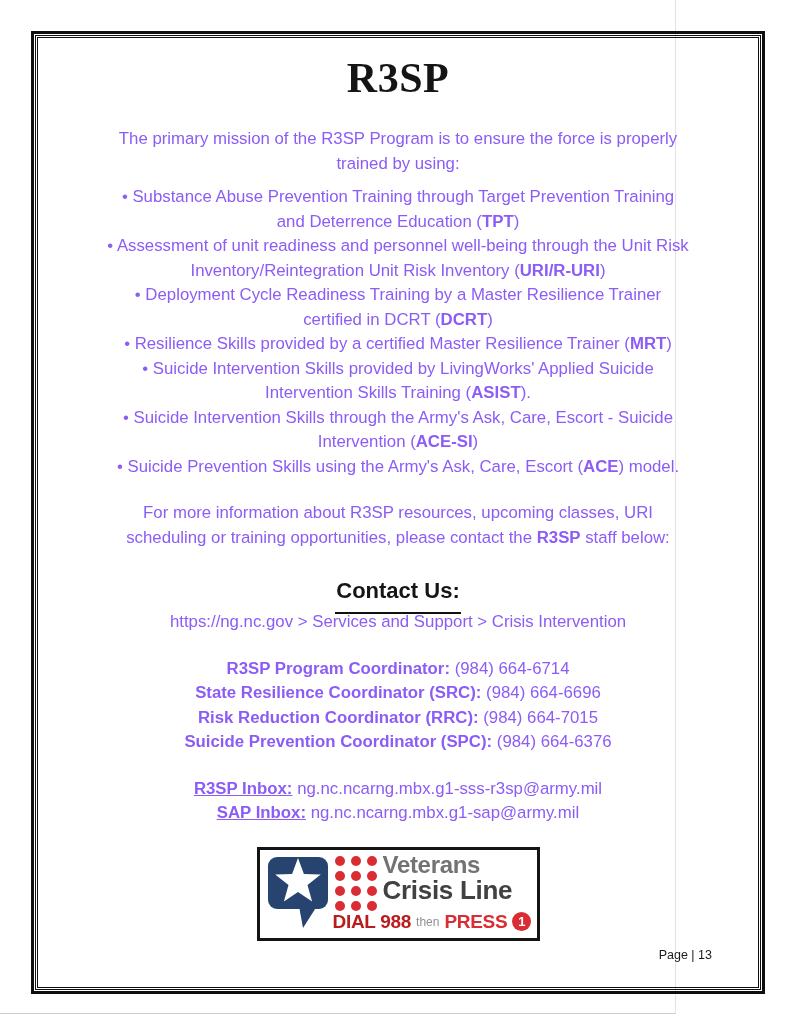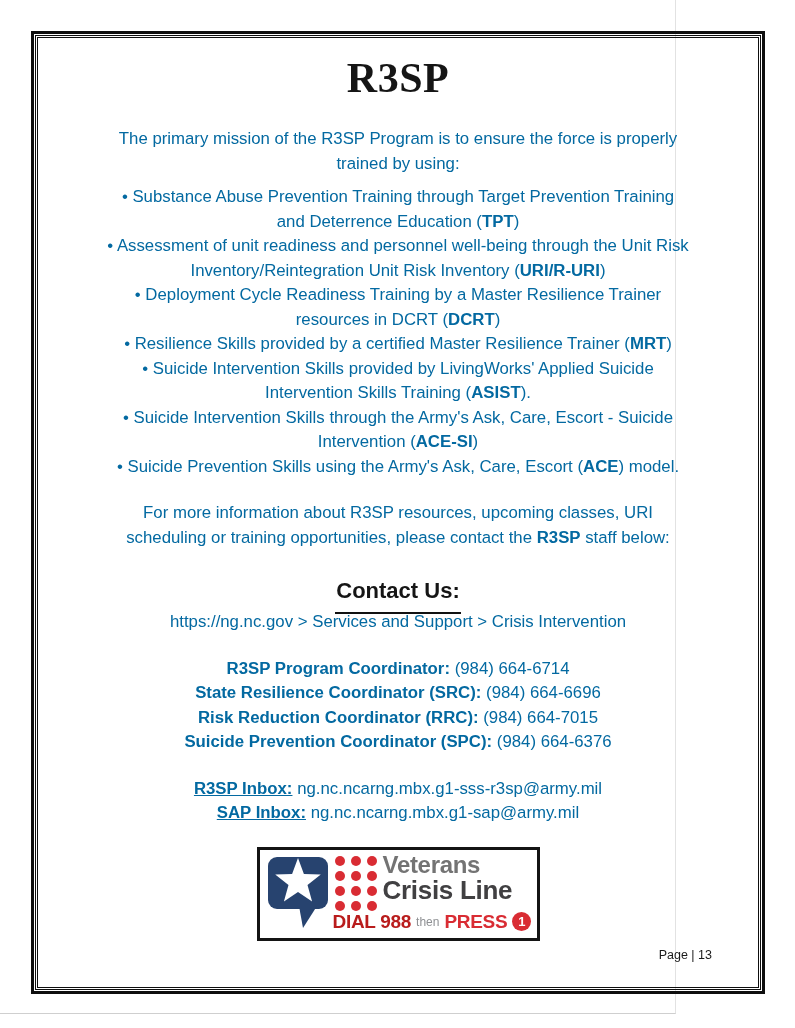--- a/index.html
+++ b/index.html
@@ -28,21 +28,21 @@
   }
   .content {
     position:absolute; inset:7px; padding:14px 28px 0 28px;
     text-align:center;
   }
   .title {
     font-family:"Liberation Serif", serif;
     font-size:42px; font-weight:700; line-height:46px;
     letter-spacing:0.5px;
   }
-  .tline { display:block; font-size:16.8px; line-height:24.5px; color:#0369a1; }
+  .tline { display:block; font-size:16.8px; line-height:24.5px; color:#8b5cf6; }
   .b { font-weight:700; }
   .u { text-decoration:underline; }
   .intro { margin-top:26px; }
   .bullets { margin-top:9px; }
   .more-info { margin-top:22px; }
   .contact-heading { margin-top:26px; font-size:22px; line-height:30px; }
   .contact-heading span {
     font-weight:700; border-bottom:2.5px solid #111; padding:0 1px 9px 1px;
   }
   .url-line { margin-top:4px; }
@@ -86,21 +86,21 @@
         <span class="tline"><span>The primary mission of the R3SP Program is to ensure the force is properly</span></span>
         <span class="tline"><span>trained by using:</span></span>
       </div>
 
       <div class="bullets">
         <span class="tline"><span>• Substance Abuse Prevention Training through Target Prevention Training</span></span>
         <span class="tline"><span>and Deterrence Education (</span><span class="b">TPT</span><span>)</span></span>
         <span class="tline"><span>• Assessment of unit readiness and personnel well-being through the Unit Risk</span></span>
         <span class="tline"><span>Inventory/Reintegration Unit Risk Inventory (</span><span class="b">URI/R-URI</span><span>)</span></span>
         <span class="tline"><span>• Deployment Cycle Readiness Training by a Master Resilience Trainer</span></span>
-        <span class="tline"><span>resources in DCRT (</span><span class="b">DCRT</span><span>)</span></span>
+        <span class="tline"><span>certified in DCRT (</span><span class="b">DCRT</span><span>)</span></span>
         <span class="tline"><span>• Resilience Skills provided by a certified Master Resilience Trainer (</span><span class="b">MRT</span><span>)</span></span>
         <span class="tline"><span>• Suicide Intervention Skills provided by LivingWorks' Applied Suicide</span></span>
         <span class="tline"><span>Intervention Skills Training (</span><span class="b">ASIST</span><span>).</span></span>
         <span class="tline"><span>• Suicide Intervention Skills through the Army's Ask, Care, Escort - Suicide</span></span>
         <span class="tline"><span>Intervention (</span><span class="b">ACE-SI</span><span>)</span></span>
         <span class="tline"><span>• Suicide Prevention Skills using the Army's Ask, Care, Escort (</span><span class="b">ACE</span><span>) model.</span></span>
       </div>
 
       <div class="more-info">
         <span class="tline"><span>For more information about R3SP resources, upcoming classes, URI</span></span>

